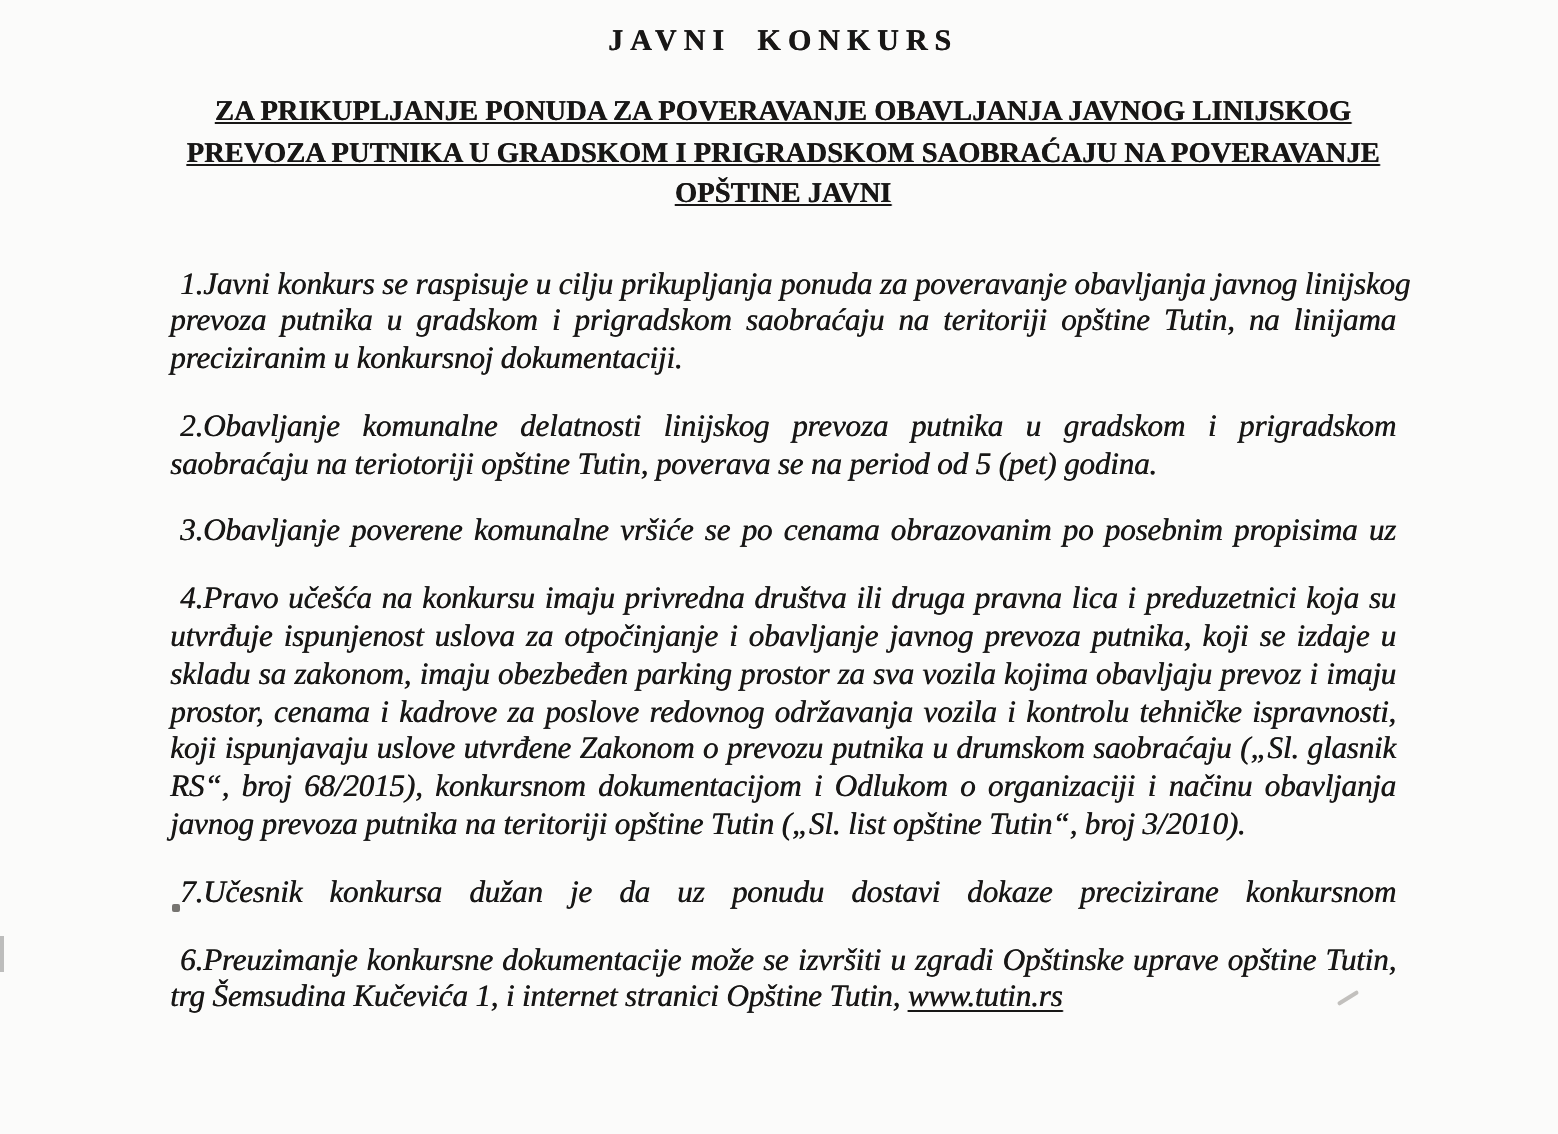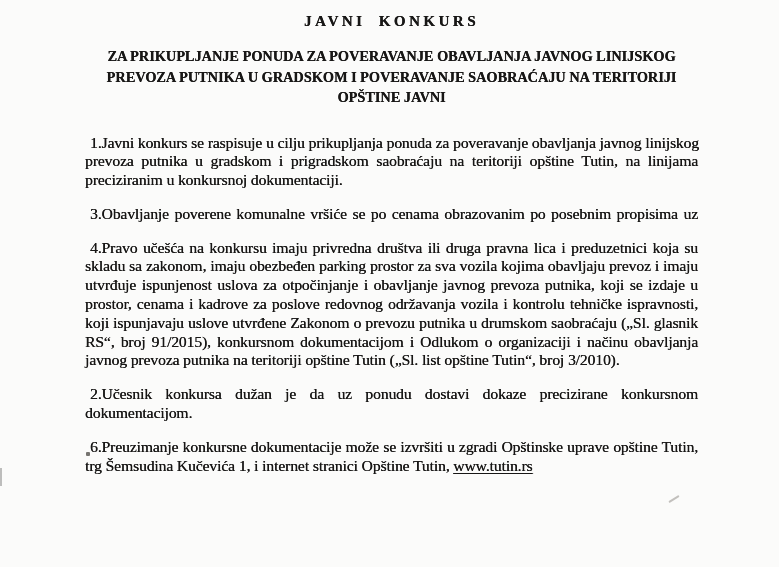--- a/index.html
+++ b/index.html
@@ -32,26 +32,28 @@
   }
   .subtitle {
     margin-top: 15px;
     font-size: 14.3px;
     font-weight: 700;
     line-height: 20.5px;
     text-align: center;
   }
   .subtitle .sline {
     white-space: nowrap;
+    text-decoration: underline;
   }
   .paragraphs {
     margin-top: 26px;
     font-size: 15.6px;
     line-height: 18.8px;
     letter-spacing: -0.1px;
+    font-style: italic;
   }
   .para {
     margin: 0 0 15px 0;
   }
   .line {
     white-space: nowrap;
     text-align: justify;
     text-align-last: justify;
     text-justify: inter-word;
   }
@@ -101,45 +103,48 @@
   }
 </style>
 </head>
 <body style="background: rgb(251, 251, 250); color: rgb(24, 23, 22);">
 
 <div class="page">
   <h1 class="title">JAVNI KONKURS</h1>
 
   <div class="subtitle" id="subtitle">
       <div class="sline">ZA PRIKUPLJANJE PONUDA ZA POVERAVANJE OBAVLJANJA JAVNOG LINIJSKOG</div>
-      <div class="sline">PREVOZA PUTNIKA U GRADSKOM I POVERAVANJE SAOBRAĆAJU NA TERITORIJI</div>
+      <div class="sline">PREVOZA PUTNIKA U GRADSKOM I PRIGRADSKOM SAOBRAĆAJU NA POVERAVANJE</div>
       <div class="sline">OPŠTINE JAVNI</div>
     </div>
 
   <div class="paragraphs" id="paragraphs">
       <div class="para">
         <div class="line first">1.Javni konkurs se raspisuje u cilju prikupljanja ponuda za poveravanje obavljanja javnog linijskog</div>
         <div class="line">prevoza putnika u gradskom i prigradskom saobraćaju na teritoriji opštine Tutin, na linijama</div>
         <div class="line last">preciziranim u konkursnoj dokumentaciji.</div>
       </div>
       <div class="para">
+        <div class="line first">2.Obavljanje komunalne delatnosti linijskog prevoza putnika u gradskom i prigradskom</div>
+        <div class="line last">saobraćaju na teriotoriji opštine Tutin, poverava se na period od 5 (pet) godina.</div>
+      </div>
+      <div class="para">
         <div class="line first">3.Obavljanje poverene komunalne vršiće se po cenama obrazovanim po posebnim propisima uz</div>
       </div>
       <div class="para">
         <div class="line first">4.Pravo učešća na konkursu imaju privredna društva ili druga pravna lica i preduzetnici koja su</div>
+        <div class="line">utvrđuje ispunjenost uslova za otpočinjanje i obavljanje javnog prevoza putnika, koji se izdaje u</div>
         <div class="line">skladu sa zakonom, imaju obezbeđen parking prostor za sva vozila kojima obavljaju prevoz i imaju</div>
-        <div class="line">utvrđuje ispunjenost uslova za otpočinjanje i obavljanje javnog prevoza putnika, koji se izdaje u</div>
         <div class="line">prostor, cenama i kadrove za poslove redovnog održavanja vozila i kontrolu tehničke ispravnosti,</div>
         <div class="line">koji ispunjavaju uslove utvrđene Zakonom o prevozu putnika u drumskom saobraćaju („Sl. glasnik</div>
-        <div class="line">RS“, broj 91/2015), konkursnom dokumentacijom i Odlukom o organizaciji i načinu obavljanja</div>
+        <div class="line">RS“, broj 68/2015), konkursnom dokumentacijom i Odlukom o organizaciji i načinu obavljanja</div>
         <div class="line last">javnog prevoza putnika na teritoriji opštine Tutin („Sl. list opštine Tutin“, broj 3/2010).</div>
       </div>
       <div class="para">
-        <div class="line first">2.Učesnik konkursa dužan je da uz ponudu dostavi dokaze precizirane konkursnom</div>
-        <div class="line last">dokumentacijom.</div>
+        <div class="line first">7.Učesnik konkursa dužan je da uz ponudu dostavi dokaze precizirane konkursnom</div>
       </div>
       <div class="para">
         <div class="line first">6.Preuzimanje konkursne dokumentacije može se izvršiti u zgradi Opštinske uprave opštine Tutin,</div>
         <div class="line last">trg Šemsudina Kučevića 1, i internet stranici Opštine Tutin, <a href="#" class="doc-link">www.tutin.rs</a></div>
       </div>
     </div>
 </div>
 
 <div class="artifact artifact-edge"></div>
 <div class="artifact artifact-speck"></div>

